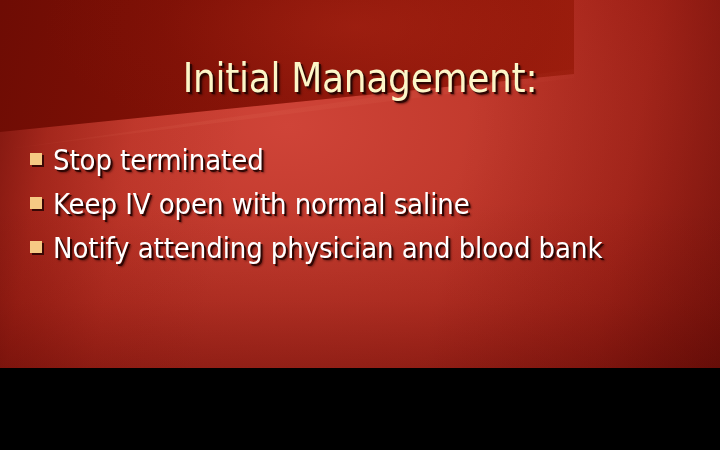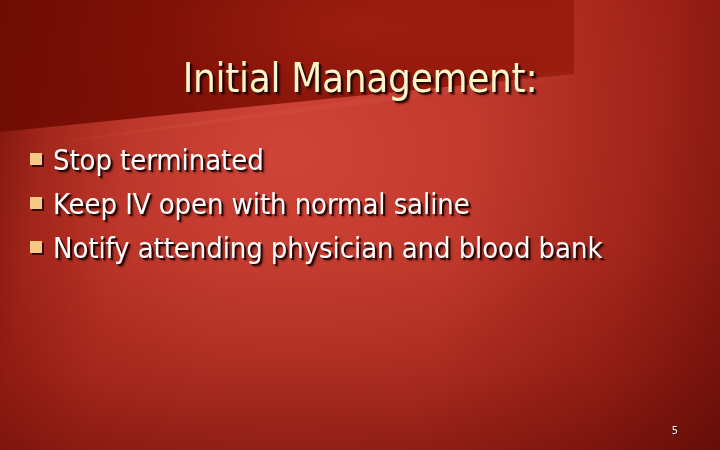--- a/index.html
+++ b/index.html
@@ -3,21 +3,21 @@
 <meta charset="utf-8">
 <style>
   html, body {
     margin: 0;
     padding: 0;
     background: #000;
   }
   #slide {
     position: relative;
     width: 720px;
-    height: 450px;
+    height: 368px;
     overflow: hidden;
     font-family: "DejaVu Sans Condensed", "Liberation Sans Narrow", "Liberation Sans", sans-serif;
     background: #0f766e;
   }
 
   
   .bg-base {
     position: absolute;
     inset: 0;
     background:

